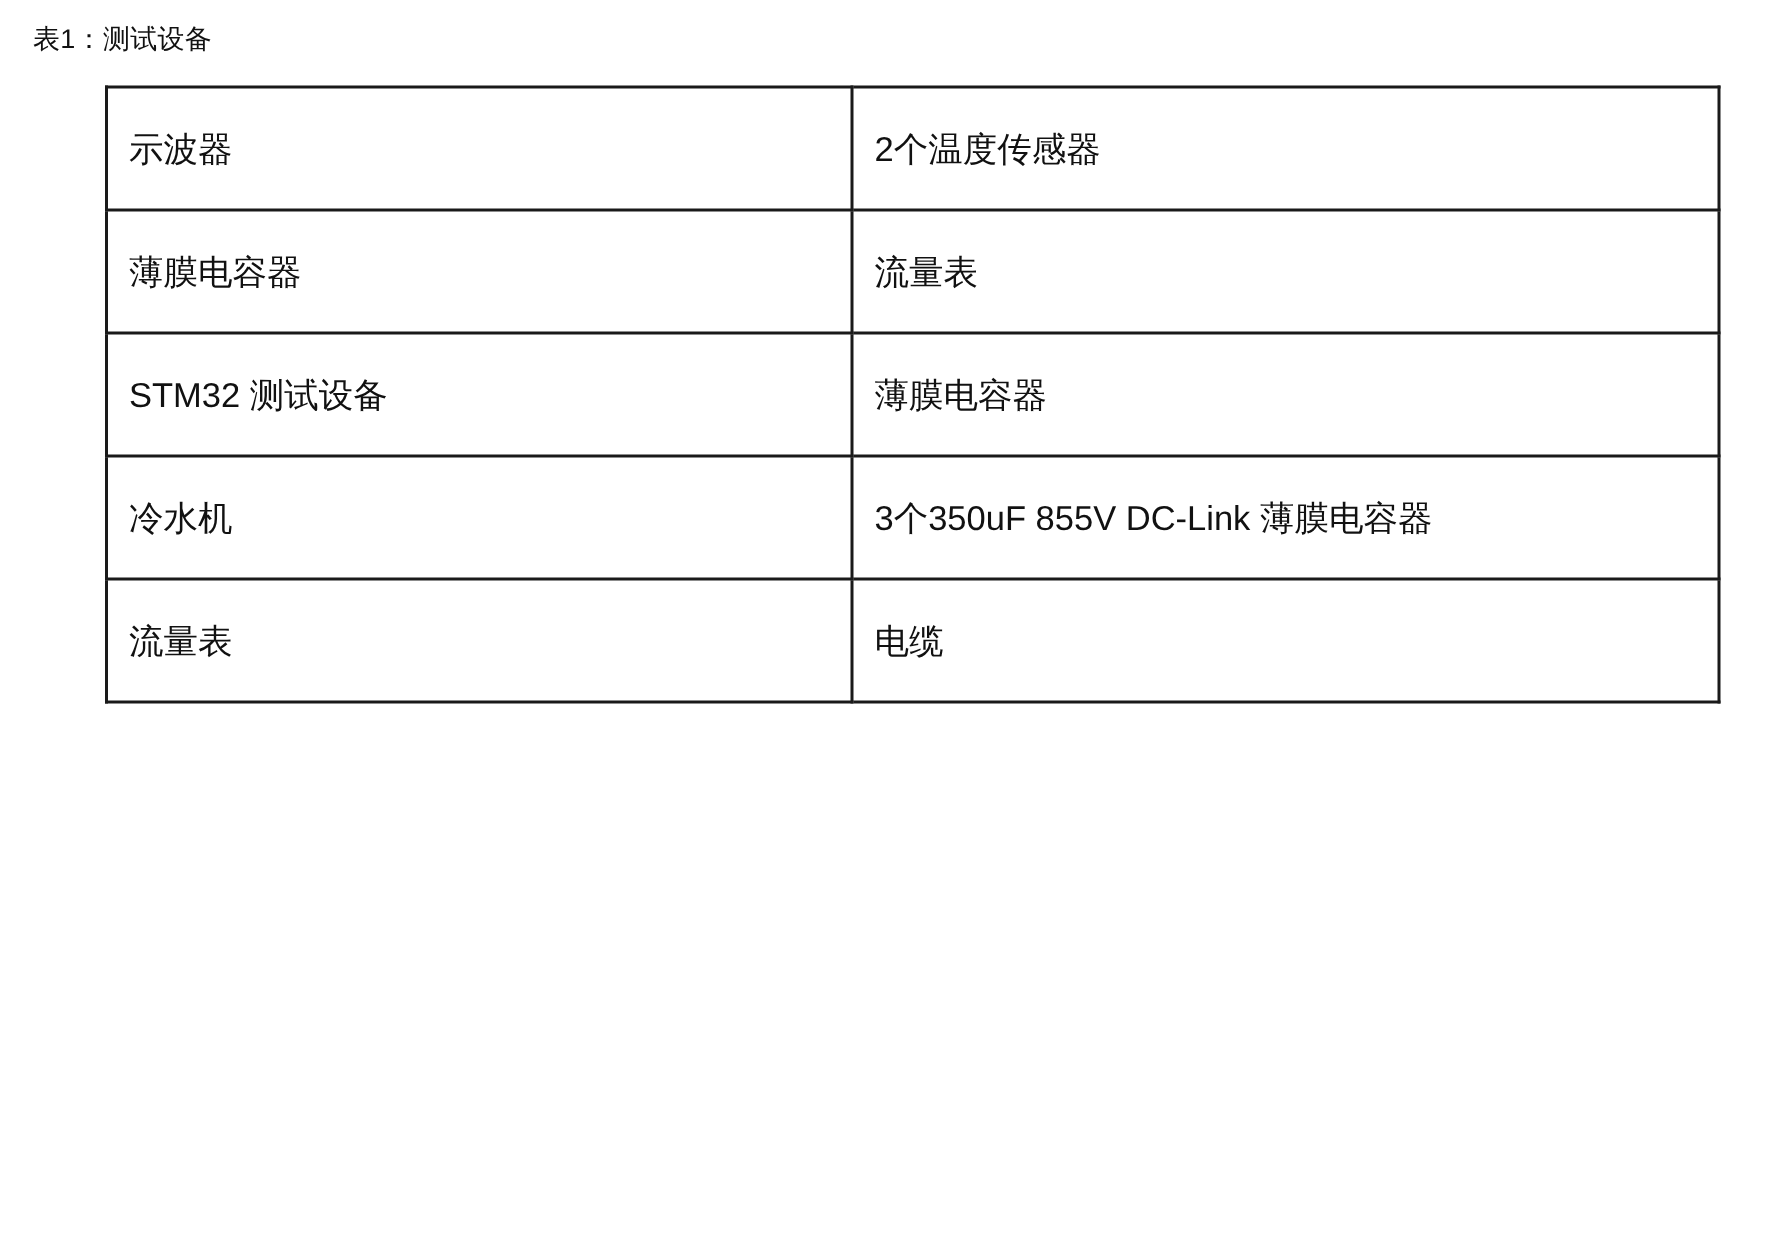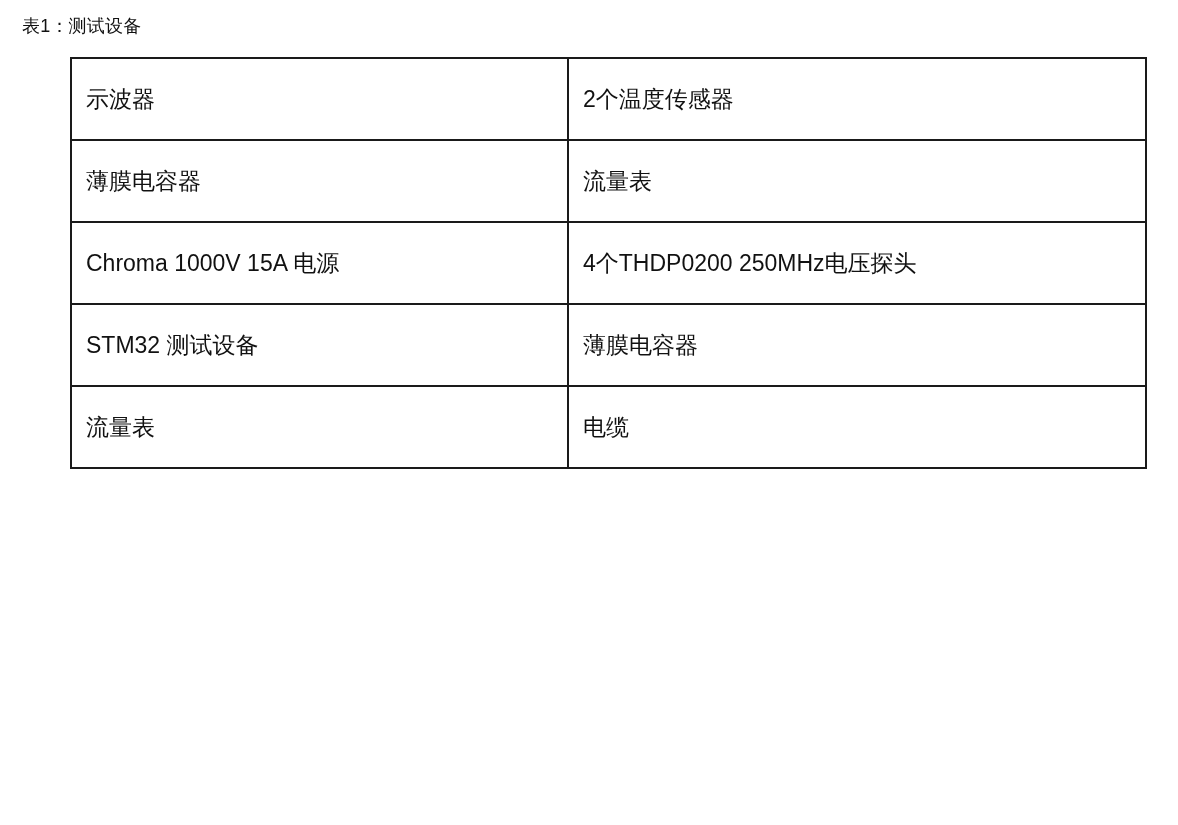--- a/index.html
+++ b/index.html
@@ -80,26 +80,26 @@
       <tbody>
         <tr>
           <td>示波器</td>
           <td>2个温度传感器</td>
         </tr>
         <tr>
           <td>薄膜电容器</td>
           <td>流量表</td>
         </tr>
         <tr>
-          <td>Chroma 1000V 15A 电源</td>
-          <td>4个THDP0200 250MHz电压探头</td>
+          <td>STM32 测试设备</td>
+          <td>薄膜电容器</td>
         </tr>
         <tr>
-          <td>STM32 测试设备</td>
-          <td>薄膜电容器</td>
+          <td>冷水机</td>
+          <td>3个350uF 855V DC-Link 薄膜电容器</td>
         </tr>
         <tr>
           <td>流量表</td>
           <td>电缆</td>
         </tr>
       </tbody>
     </table>
   </div>
 
 </div>

